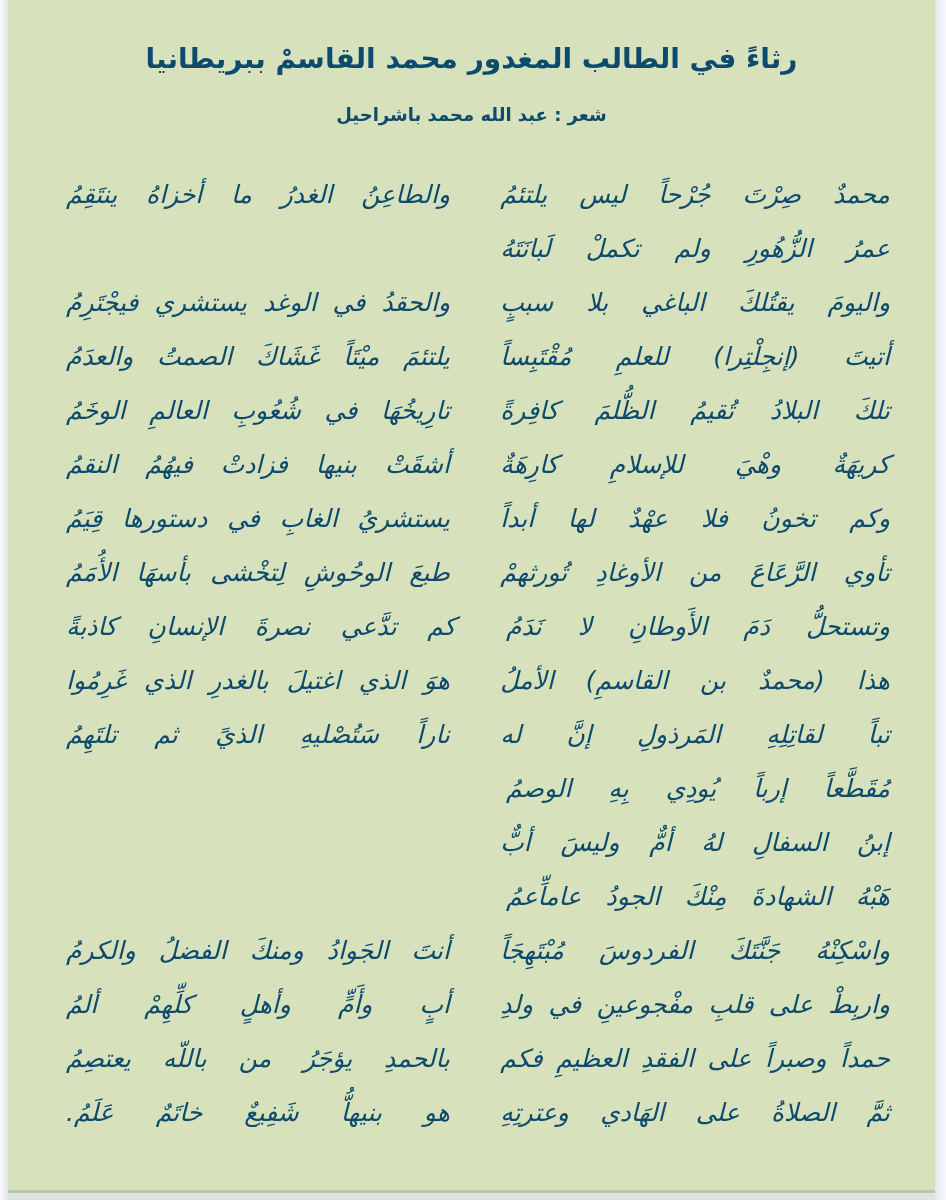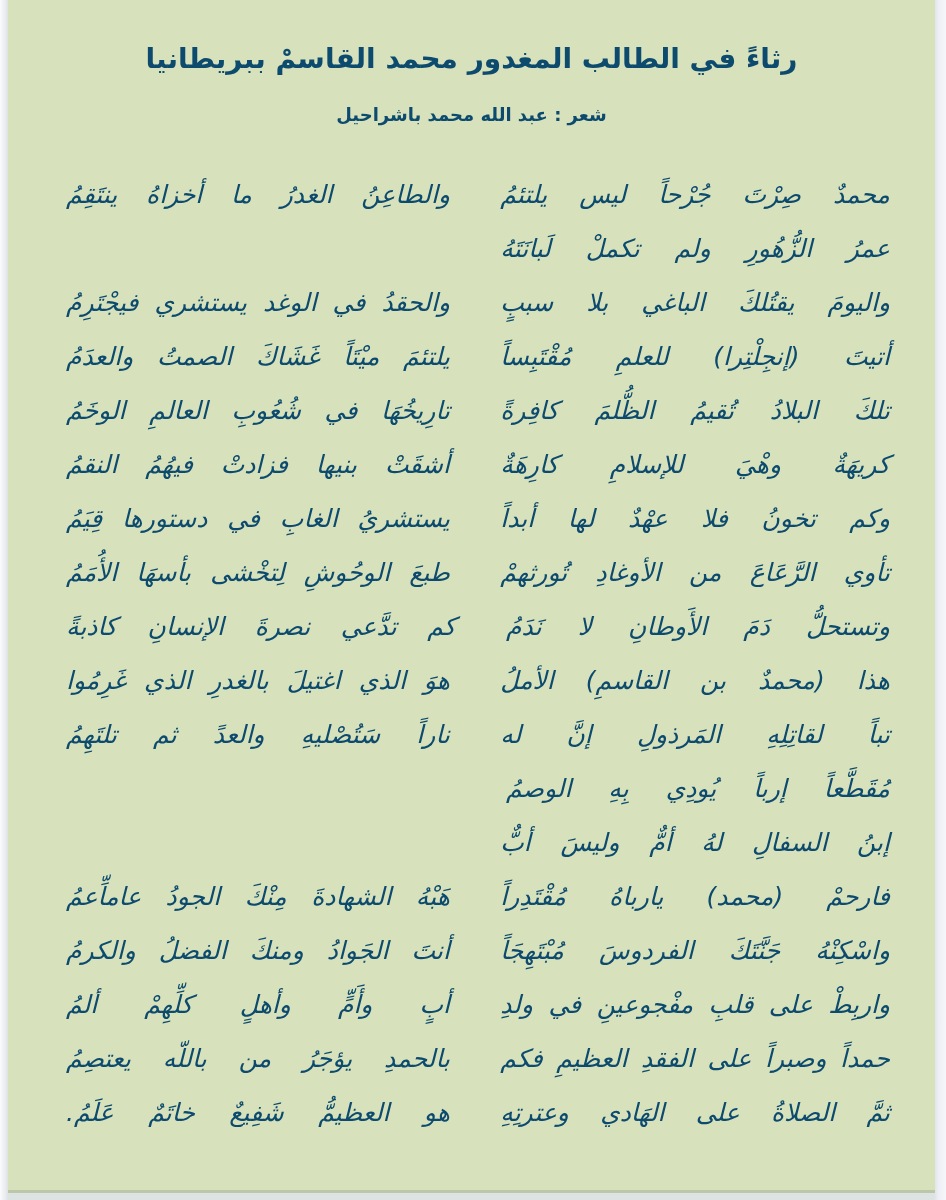--- a/index.html
+++ b/index.html
@@ -118,49 +118,48 @@
     <div class="hemistich sadr">كم تدَّعي نصرةَ الإنسانِ كاذبةً</div>
   </div>
 
   <div class="verse-row">
     <div class="hemistich sadr">هذا (محمدٌ بن القاسمِ) الأملُ</div>
     <div class="hemistich ajuz">هوَ الذي اغتيلَ بالغدرِ الذي غَرِمُوا</div>
   </div>
 
   <div class="verse-row">
     <div class="hemistich sadr">تباً لقاتِلِهِ المَرذولِ إنَّ له</div>
-    <div class="hemistich ajuz">ناراً سَتُصْليهِ والعدً ثم تلتَهِمُ</div>
+    <div class="hemistich ajuz">ناراً سَتُصْليهِ الذيً ثم تلتَهِمُ</div>
   </div>
 
   <div class="verse-row">
     <div class="hemistich ajuz">مُقَطَّعاً إرباً يُودِي بِهِ الوصمُ</div>
   </div>
 
   <div class="verse-row">
     <div class="hemistich sadr">إبنُ السفالِ لهُ أمٌّ وليسَ أبٌّ</div>
   </div>
 
   <div class="verse-row">
-    <div class="hemistich sadr">فارحمْ (محمد) يارباهُ مُقْتَدِراً</div>
     <div class="hemistich ajuz">هَبْهُ الشهادةَ مِنْكَ الجودُ عاماِّعمُ</div>
   </div>
 
   <div class="verse-row">
     <div class="hemistich sadr">واسْكِنْهُ جَنَّتَكَ الفردوسَ مُبْتَهِجَاً</div>
     <div class="hemistich ajuz">أنتَ الجَوادُ ومنكَ الفضلُ والكرمُ</div>
   </div>
 
   <div class="verse-row">
     <div class="hemistich sadr">واربِطْ على قلبِ مفْجوعينِ في ولدِ</div>
     <div class="hemistich ajuz">أبٍ وأَمٍّ وأهلٍ كلِّهِمْ ألمُ</div>
   </div>
 
   <div class="verse-row">
     <div class="hemistich sadr">حمداً وصبراً على الفقدِ العظيمِ فكم</div>
     <div class="hemistich ajuz">بالحمدِ يؤجَرُ من باللّه يعتصِمُ</div>
   </div>
 
   <div class="verse-row">
     <div class="hemistich sadr">ثمَّ الصلاةُ على الهَادي وعترتِهِ</div>
-    <div class="hemistich ajuz">هو العظيمُّ شَفِيعٌ خاتَمٌ عَلَمُ.</div>
+    <div class="hemistich ajuz">هو بنيهاُّ شَفِيعٌ خاتَمٌ عَلَمُ.</div>
   </div>
 </div>
 </div>
 
 </body></html>

